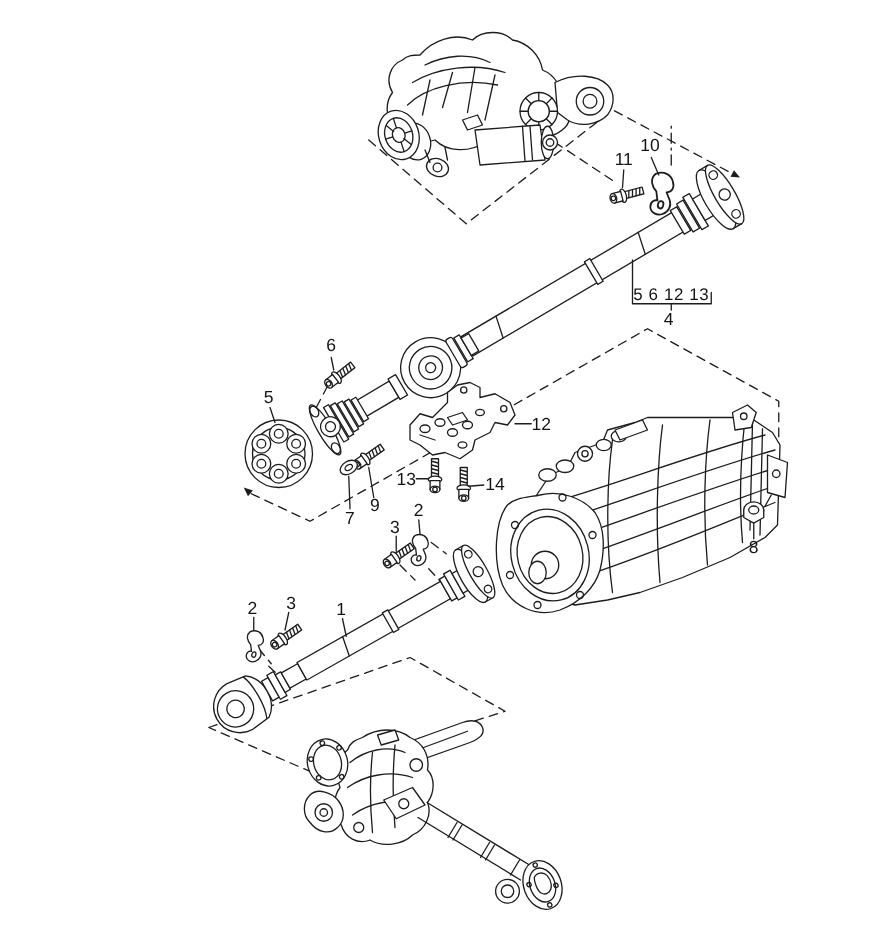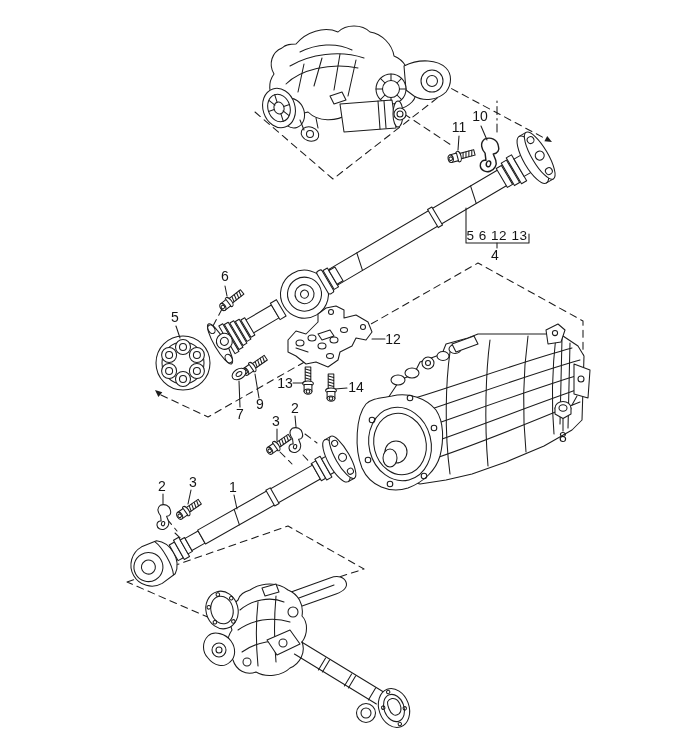--- a/index.html
+++ b/index.html
@@ -1,17 +1,17 @@
 <!DOCTYPE html>
 <html><head>
 <meta charset="utf-8">
 <style>
   html,body{margin:0;padding:0;background:#fff;}
   .stage{position:relative;width:596px;height:748px;background:#ffffff;overflow:hidden;
-         font-family:"Liberation Sans",sans-serif;}
+         font-family:"Liberation Sans",sans-serif;padding-left:40px;}
   svg{display:block;}
   .art{stroke:#1c1c1c;stroke-width:1.05;fill:none;stroke-linecap:round;stroke-linejoin:round;}
   .w{fill:#ffffff;}
   .dash{stroke-dasharray:7 5;}
   .dashdot{stroke-dasharray:1.5 4 8 4;}
   .ah{fill:#1c1c1c;stroke:none;}
   .lbl{fill:#141414;stroke:none;font-family:"Liberation Sans",sans-serif;
        font-size:14px;text-anchor:middle;}
   .lbl-group{font-size:13.5px;letter-spacing:.5px;}
 </style>

